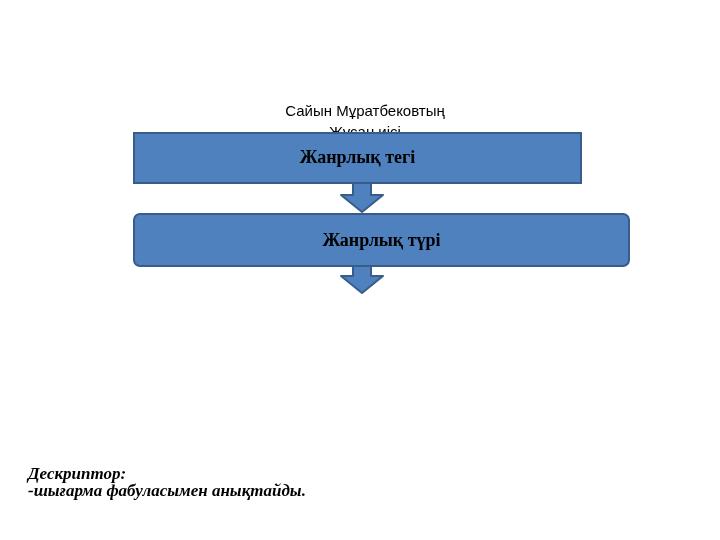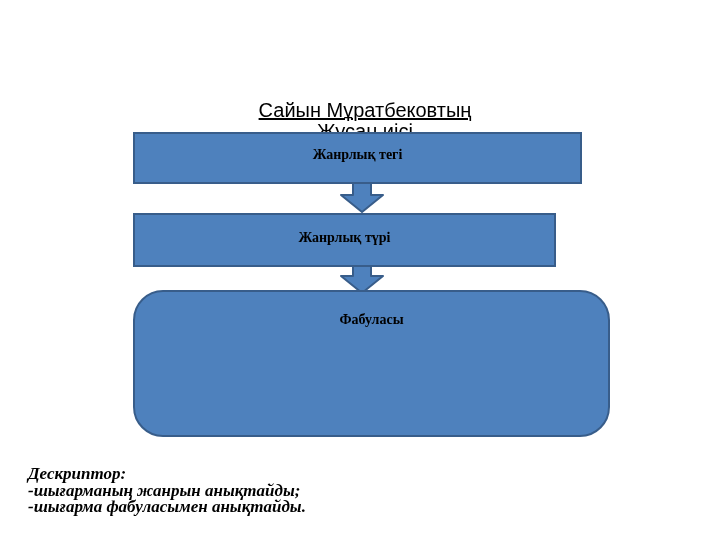--- a/index.html
+++ b/index.html
@@ -36,59 +36,59 @@
   }
 
   
   .subtitle-block {
     position: absolute;
     left: 150px;
     top: 100px;
     width: 430px;
     text-align: center;
     font-family: "Liberation Sans", sans-serif;
-    font-size: 20px;
+    font-size: 15px;
     color: #000000;
     line-height: 21px;
     z-index: 1;
-    text-decoration: underline;
   }
   .subtitle-line1 { display: block; }
   .subtitle-line2 { display: block; }
 
   
   .box {
     position: absolute;
     box-sizing: border-box;
     background: #4E81BD;
     border: 2px solid #385D8A;
     color: #000000;
     font-family: "Liberation Serif", serif;
     font-weight: bold;
-    font-size: 14px;
+    font-size: 18px;
     text-align: center;
     z-index: 3;
   }
   .box-label {
     display: block;
   }
 
   #box-genus {
     left: 133px;
     top: 132px;
     width: 449px;
     height: 52px;
   }
   #box-genus .box-label { padding-top: 13px; }
 
   #box-type {
     left: 133px;
     top: 213px;
-    width: 423px;
+    width: 497px;
     height: 54px;
+    border-radius: 7px;
   }
   #box-type .box-label { padding-top: 15px; }
 
   #box-fabula {
     left: 133px;
     top: 290px;
     width: 477px;
     height: 147px;
     border-radius: 30px;
   }
@@ -142,23 +142,19 @@
   <div class="box" id="box-type">
     <span class="box-label">Жанрлық түрі</span>
   </div>
 
   <div class="arrow-down" id="arrow-2">
     <svg width="46" height="34" viewBox="0 0 46 34">
       <polygon points="14,1 32,1 32,15 44,15 23,32 2,15 14,15" fill="#4E81BD" stroke="#385D8A" stroke-width="2" stroke-linejoin="round"></polygon>
     </svg>
   </div>
 
-  <div class="box" id="box-fabula">
-    <span class="box-label">Фабуласы</span>
-  </div>
 
   <div class="descriptor">
     <span>Дескриптор:</span>
-    <span>-шығарманың жанрын анықтайды;</span>
     <span>-шығарма фабуласымен анықтайды.</span>
   </div>
 
 </div>
 
 </body></html>

